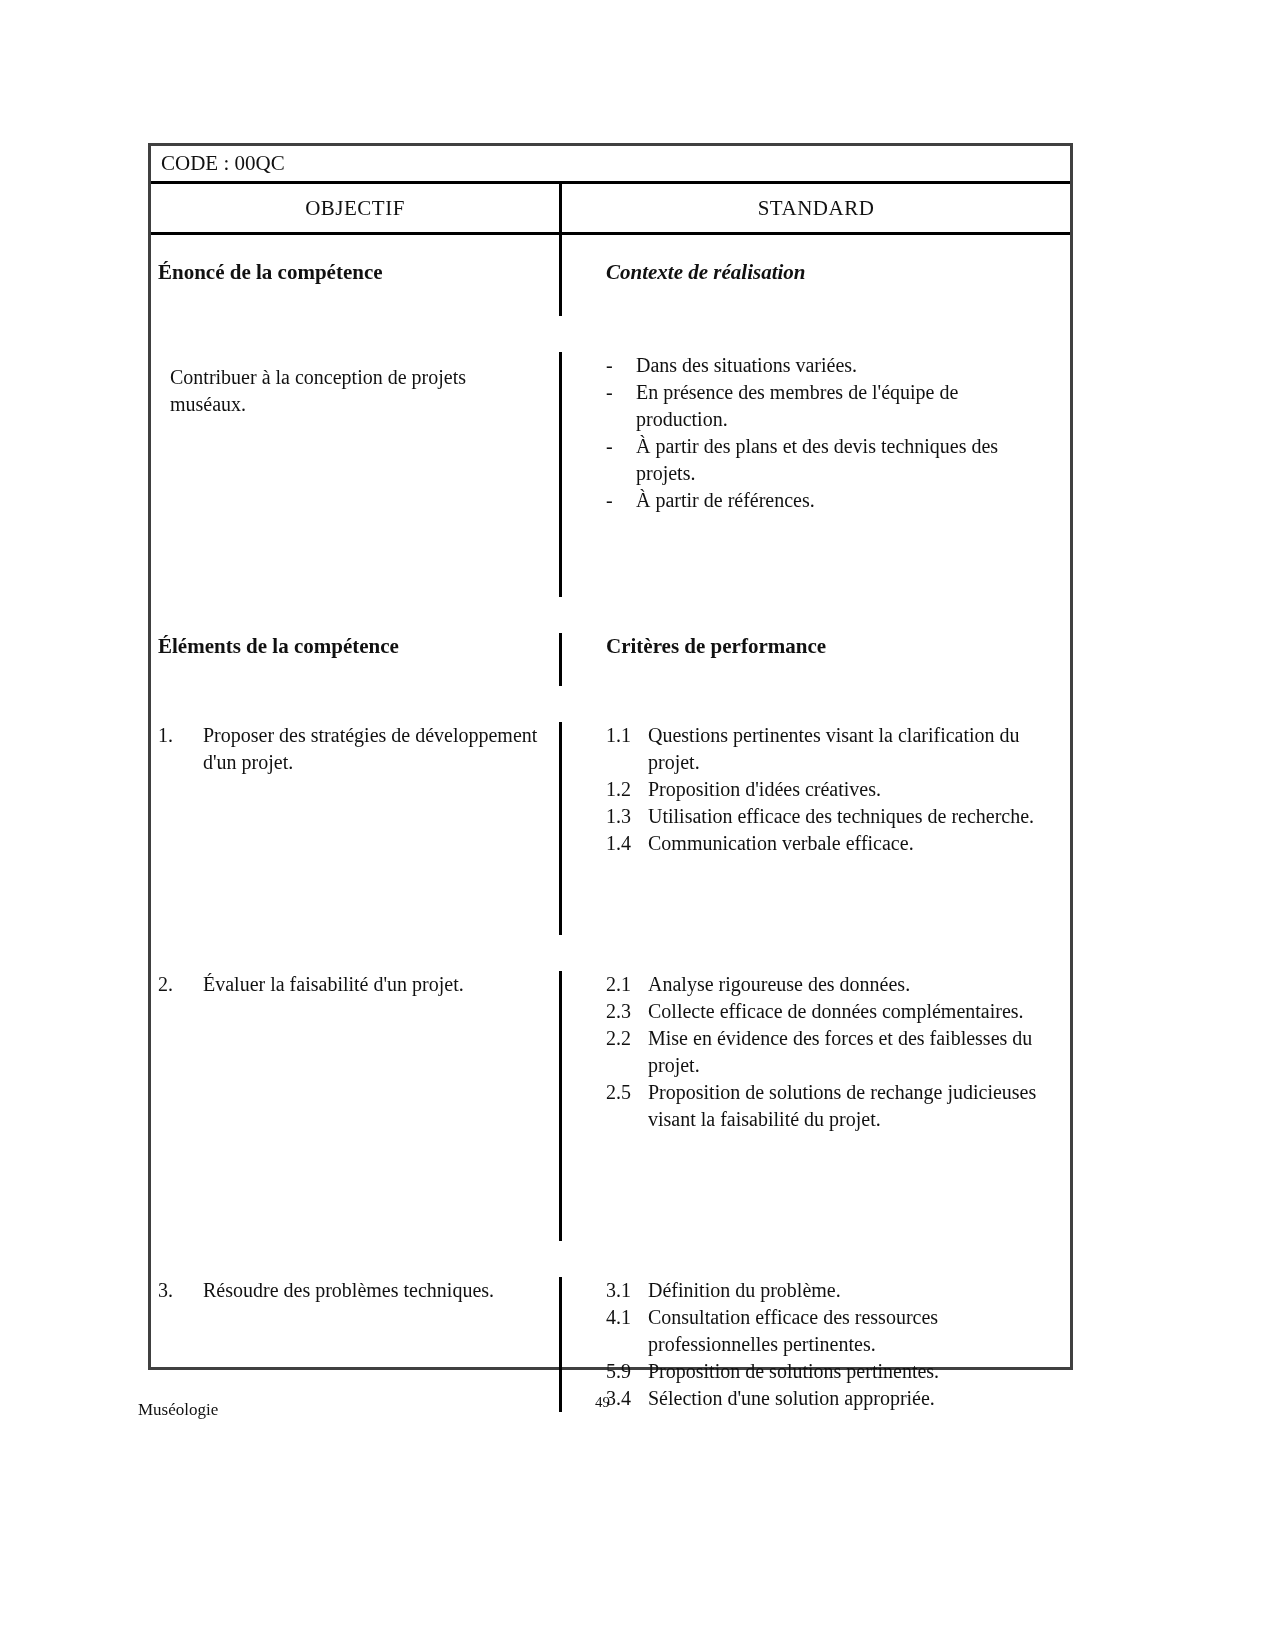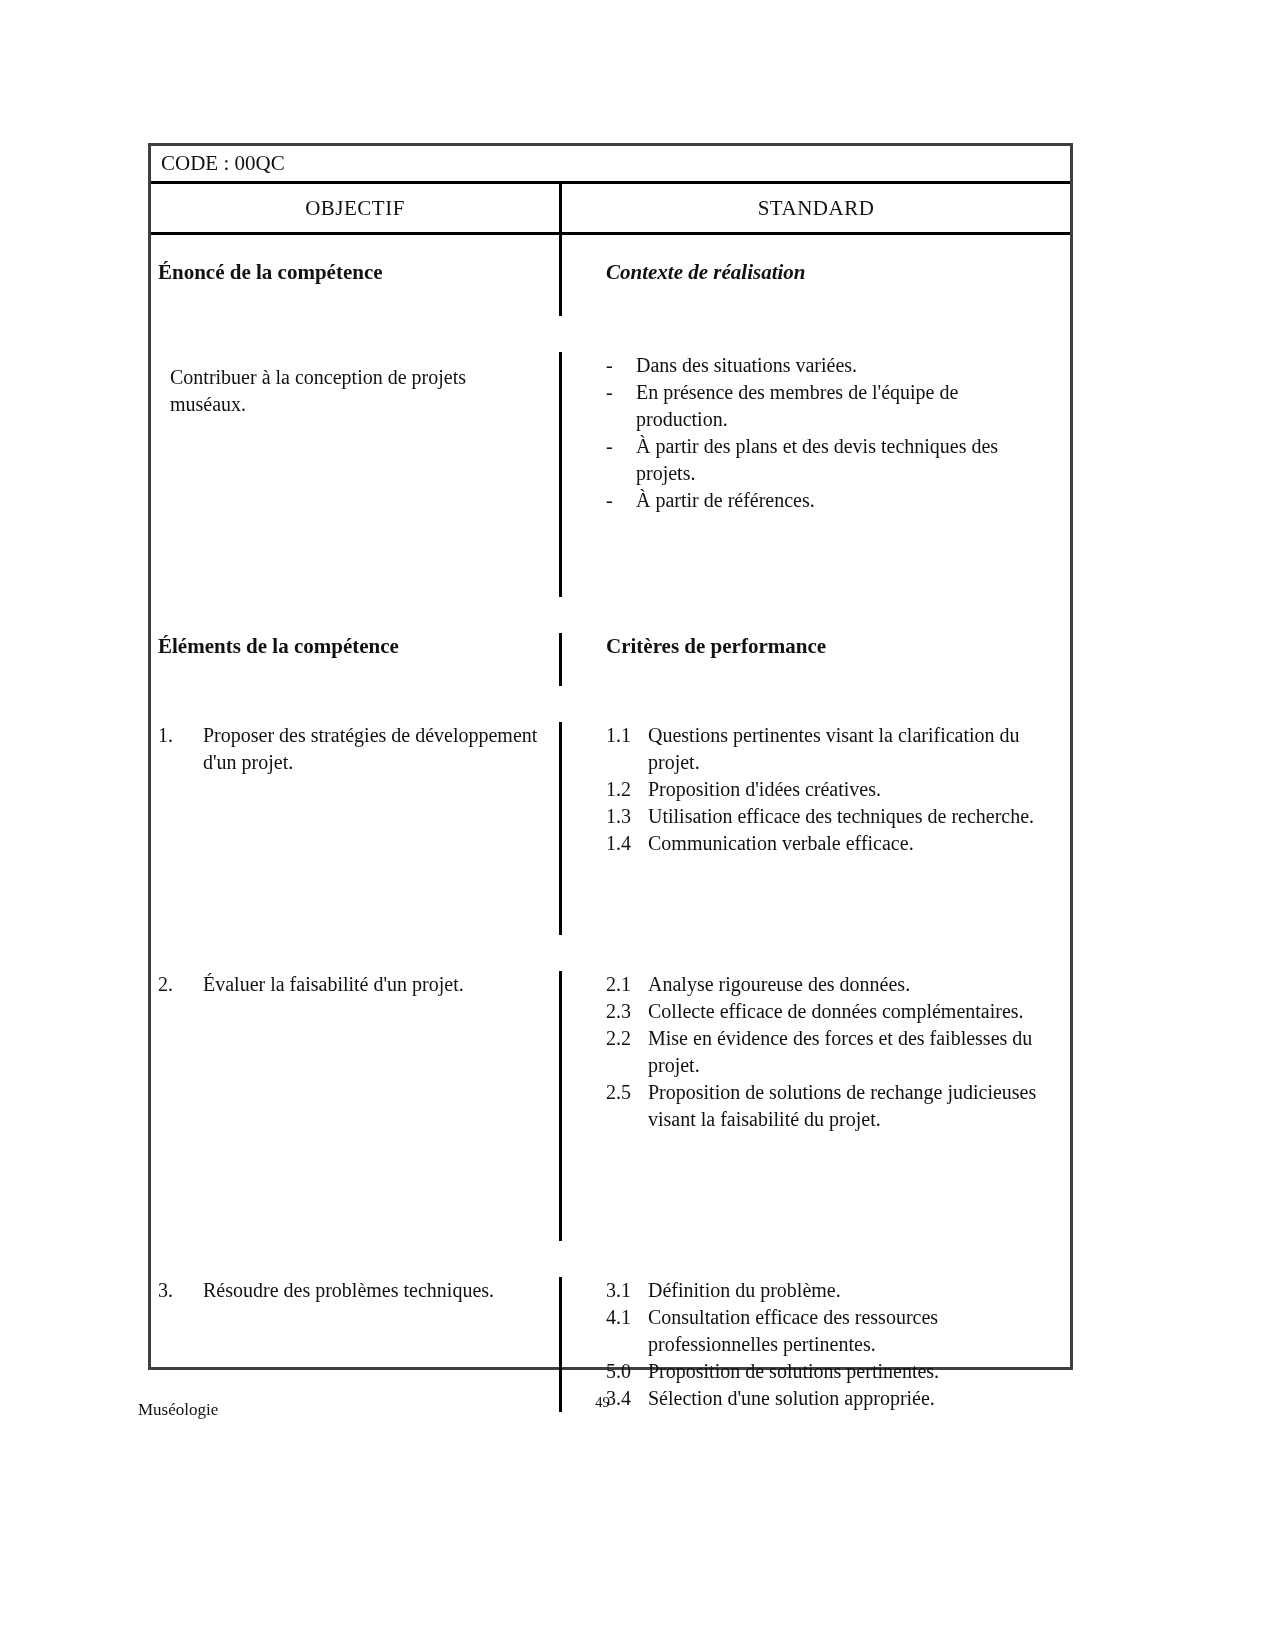--- a/index.html
+++ b/index.html
@@ -223,21 +223,21 @@
         <div class="num-list">
           <div class="li">
             <span class="marker">3.1</span>
             <span class="txt">Définition du problème.</span>
           </div>
           <div class="li">
             <span class="marker">4.1</span>
             <span class="txt">Consultation efficace des ressources professionnelles pertinentes.</span>
           </div>
           <div class="li">
-            <span class="marker">5.0</span>
+            <span class="marker">5.9</span>
             <span class="txt">Proposition de solutions pertinentes.</span>
           </div>
           <div class="li">
             <span class="marker">3.4</span>
             <span class="txt">Sélection d'une solution appropriée.</span>
           </div>
         </div>
       </div>
 
     </div>

